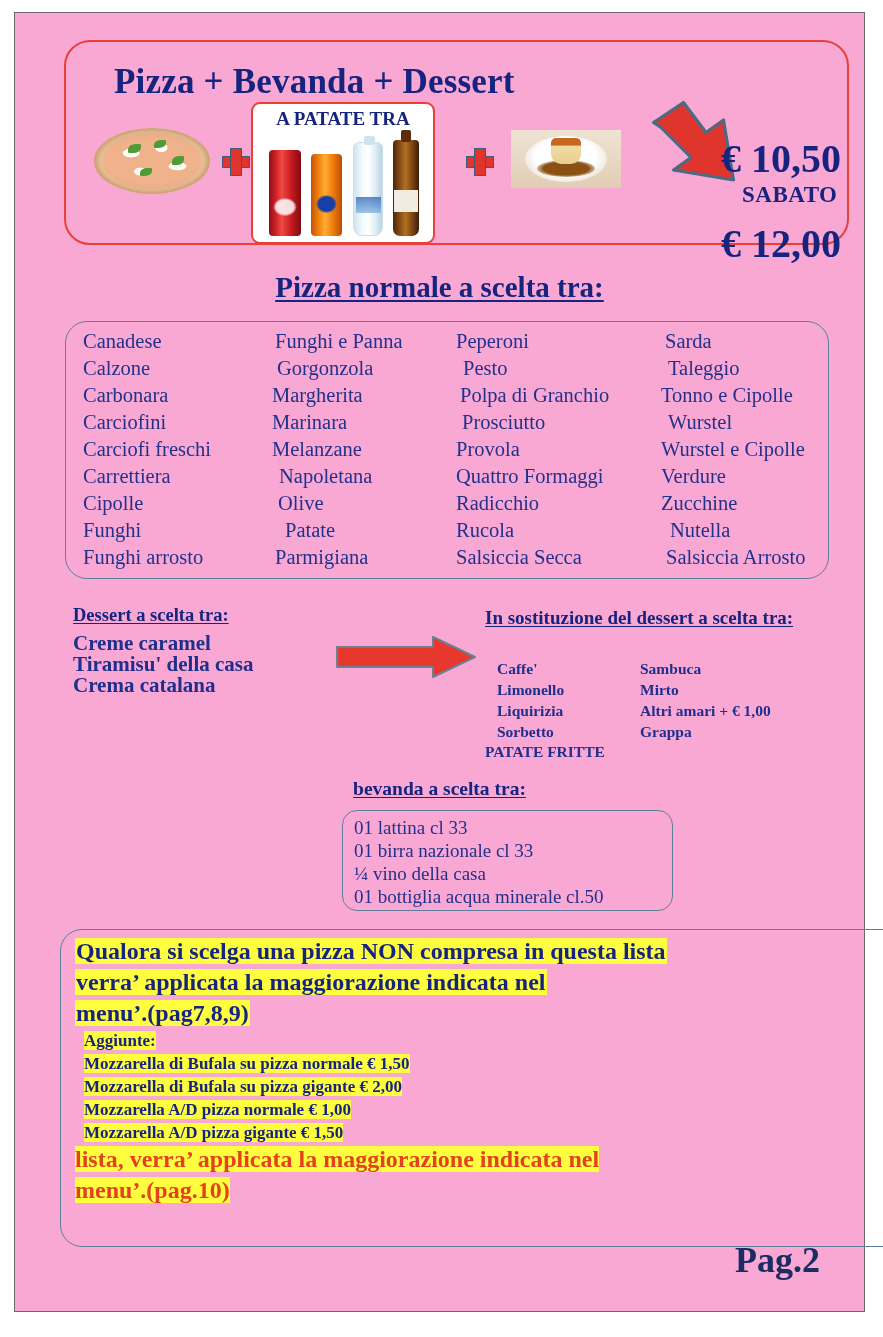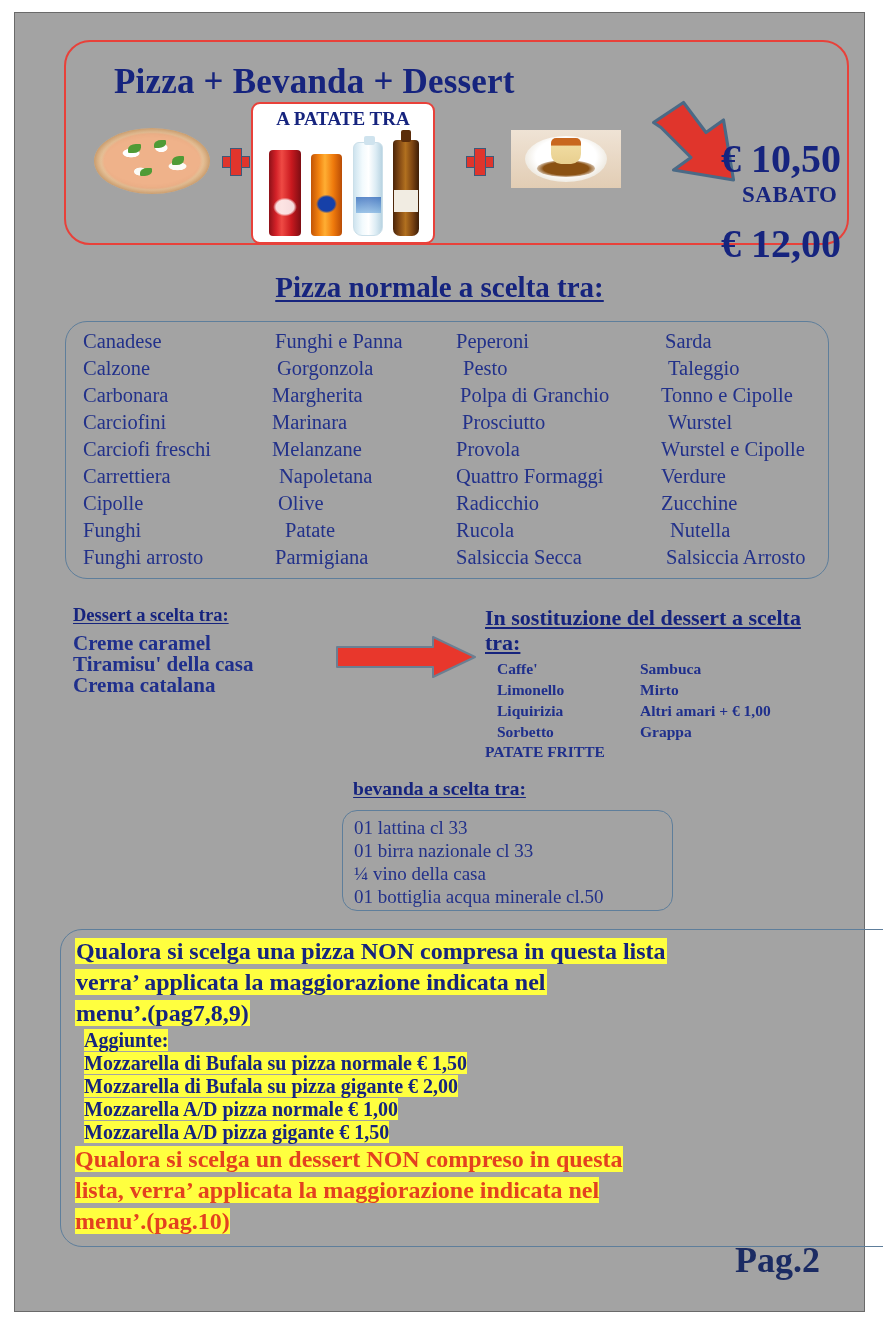--- a/index.html
+++ b/index.html
@@ -17,21 +17,21 @@
 
   
   #page {
     position: absolute;
     left: 14px;
     top: 12px;
     width: 851px;
     height: 1300px;
     border: 1.5px solid #6a6a6a;
     box-sizing: border-box;
-    background: #a3a3a3;
+    background: #f9a8d4;
   }
 
   
   #promo-box {
     position: absolute;
     left: 49px;
     top: 27px;
     width: 785px;
     height: 205px;
     border: 2.5px solid #e8413a;
@@ -286,21 +286,21 @@
     left: 320px; top: 622px;
     width: 142px; height: 44px;
   }
 
   #subst-head {
     position: absolute;
     left: 470px; top: 592px;
     width: 330px;
     font-family: "Liberation Serif", serif;
     font-weight: bold;
-    font-size: 22px;
+    font-size: 19px;
     line-height: 25px;
     color: #16247e;
     text-decoration: underline;
     text-underline-offset: 2px;
   }
   #subst-grid {
     position: absolute;
     left: 482px; top: 645px;
     width: 340px;
     display: grid;
@@ -374,21 +374,21 @@
     font-family: "Liberation Serif", serif;
     font-weight: bold;
     font-size: 24px;
     line-height: 31px;
     color: #16247e;
   }
   .note-big .hl { padding: 0 1px; }
   .note-small {
     font-family: "Liberation Serif", serif;
     font-weight: bold;
-    font-size: 20px;
+    font-size: 17px;
     line-height: 23px;
     color: #16247e;
     padding-left: 9px;
   }
   .note-red {
     font-family: "Liberation Serif", serif;
     font-weight: bold;
     font-size: 24px;
     line-height: 31px;
     color: #e3411f;
@@ -546,21 +546,20 @@
         <span class="note-line"><span class="hl">menu’.(pag7,8,9)</span></span>
       </div>
       <div class="note-small">
         <span class="note-line"><span class="hl">Aggiunte:</span></span>
         <span class="note-line"><span class="hl">Mozzarella di Bufala su pizza normale € 1,50</span></span>
         <span class="note-line"><span class="hl">Mozzarella di Bufala su pizza gigante € 2,00</span></span>
         <span class="note-line"><span class="hl">Mozzarella A/D pizza normale € 1,00</span></span>
         <span class="note-line"><span class="hl">Mozzarella A/D pizza gigante € 1,50</span></span>
       </div>
       <div class="note-red">
-        <span class="note-line"><span class="hl">Qualora si scelga un dessert NON compreso in questa</span></span>
         <span class="note-line"><span class="hl">lista, verra’ applicata la maggiorazione indicata nel</span></span>
         <span class="note-line"><span class="hl">menu’.(pag.10)</span></span>
       </div>
     </div>
   </div>
 
   <div id="page-number">Pag.2</div>
 </div>
 
 </body></html>

